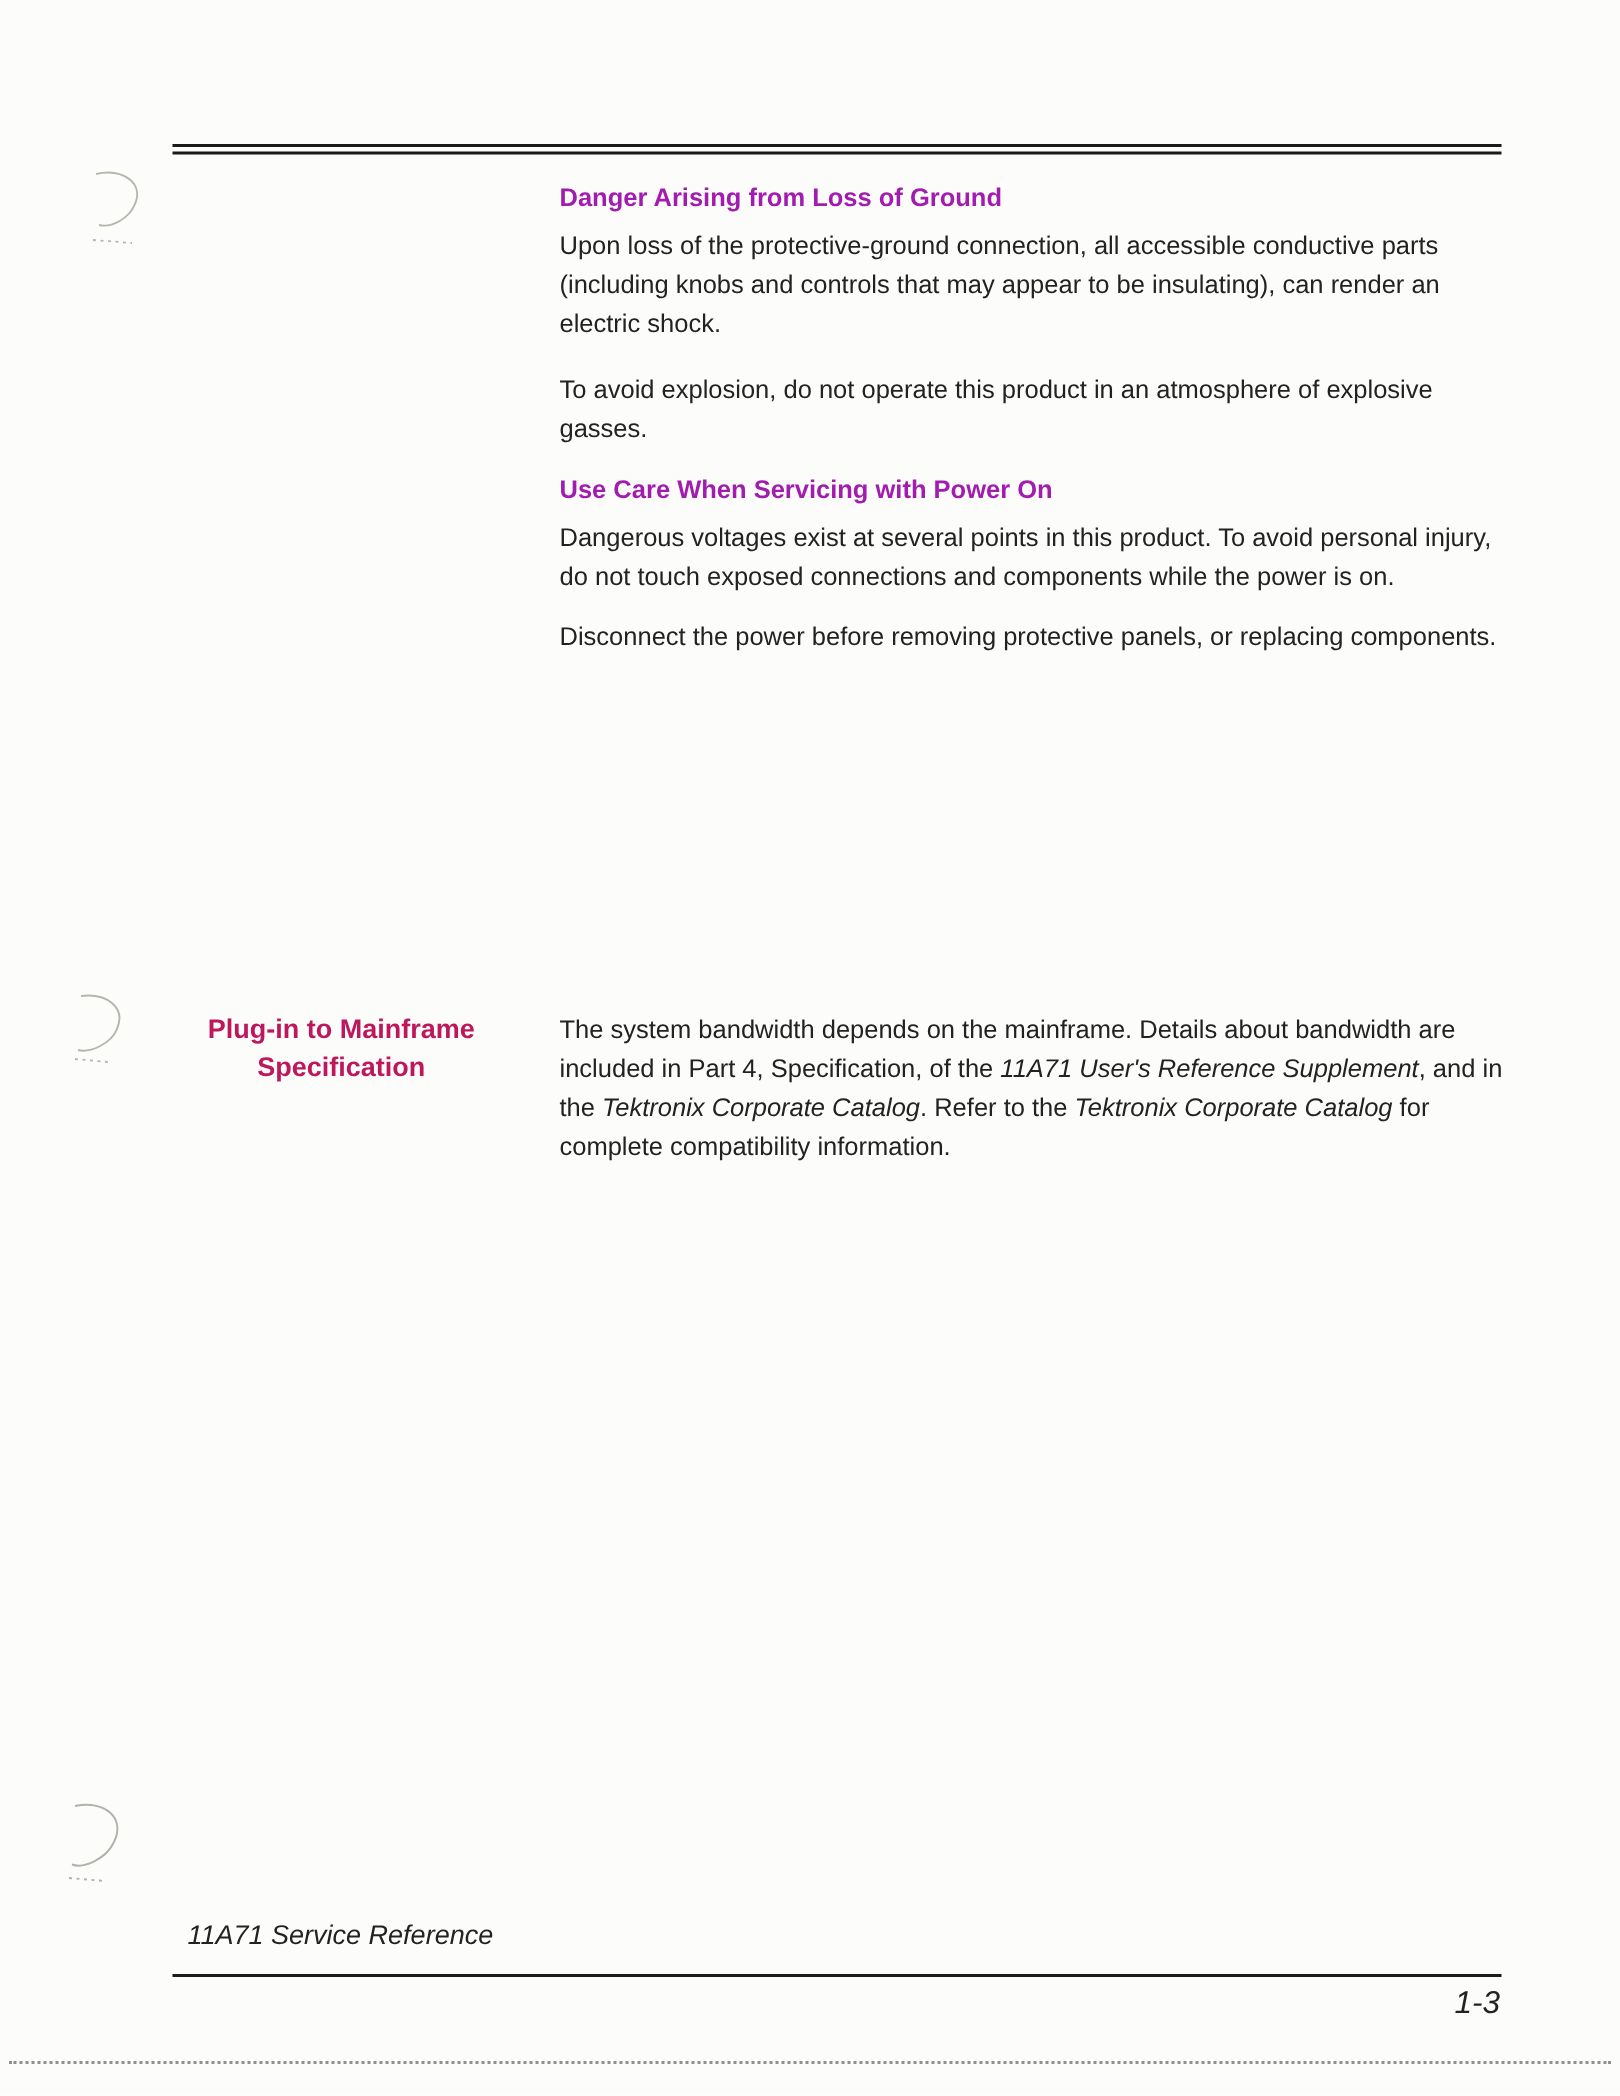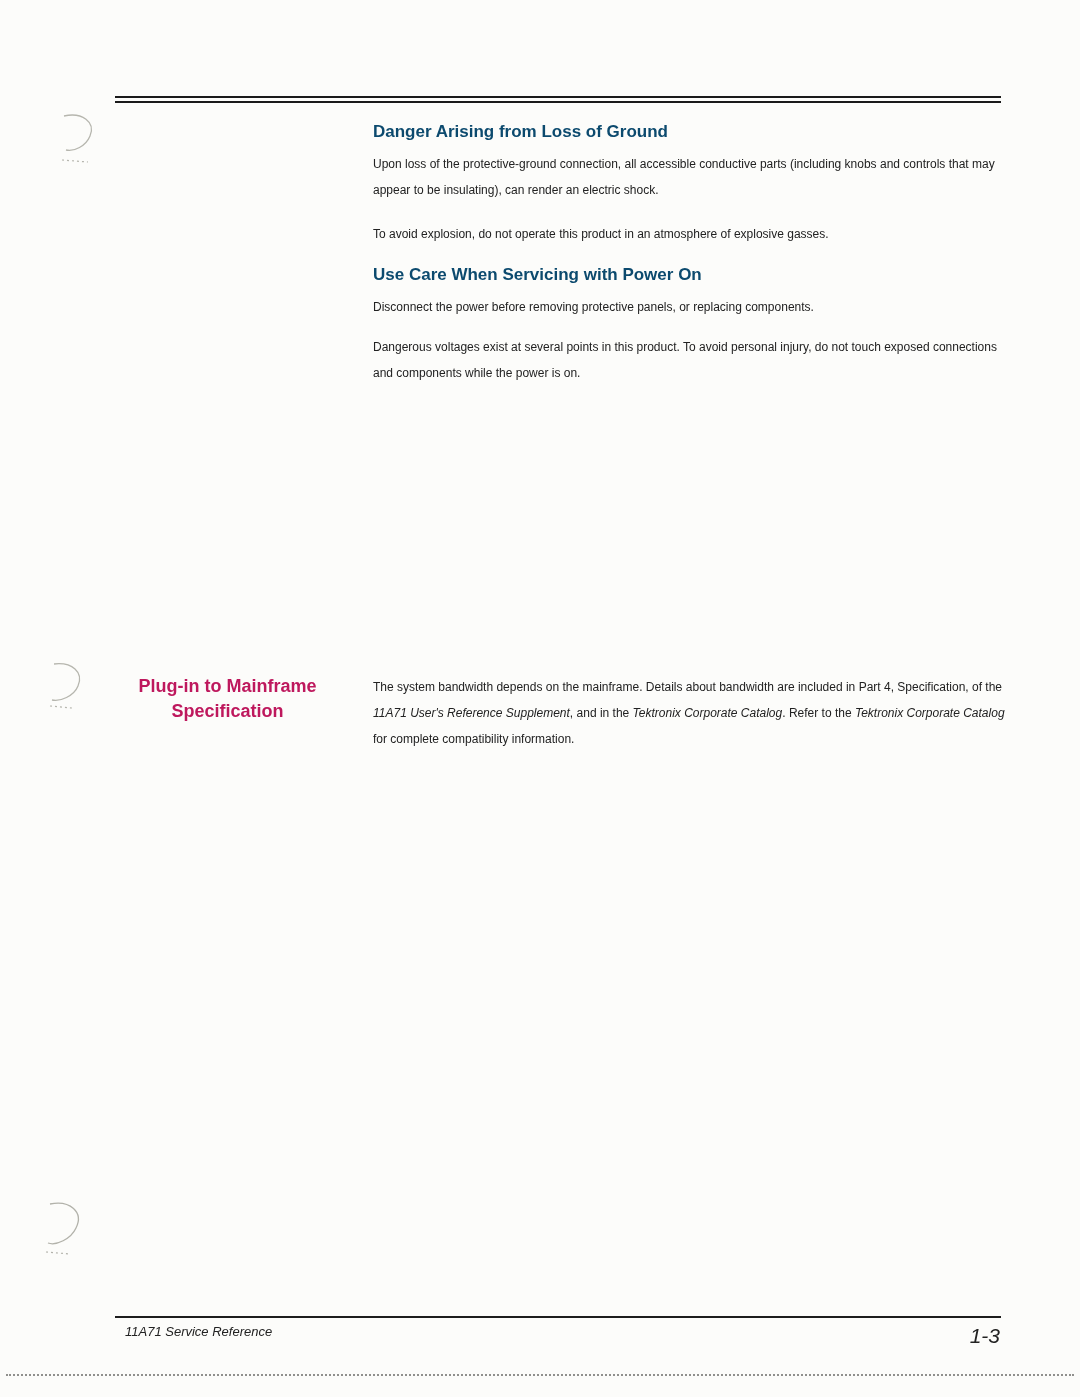--- a/index.html
+++ b/index.html
@@ -35,25 +35,25 @@
     left: 373px;
     top: 122px;
     width: 640px;
   }
   .content section { margin: 0 0 18px 0; }
   .content h3 {
     margin: 0 0 9px 0;
     font-size: 17px;
     line-height: 20px;
     font-weight: 700;
-    color: #0c4a6e;
+    color: #a21caf;
   }
   .content p, .compat p {
     margin: 0 0 14px 0;
-    font-size: 12px;
+    font-size: 17px;
     line-height: 26px;
     color: #222222;
   }
 
   
   .sidebar-heading {
     position: absolute;
     left: 120px;
     top: 674px;
     width: 215px;
@@ -78,22 +78,22 @@
     position: absolute;
     left: 115px;
     top: 1316px;
     width: 886px;
     height: 2px;
     background: #1d1d1d;
   }
   .footer-left {
     position: absolute;
     left: 125px;
-    top: 1324px;
-    font-size: 13px;
+    top: 1280px;
+    font-size: 18px;
     font-style: italic;
     color: #222222;
   }
   .footer-right {
     position: absolute;
     right: 80px;
     top: 1324px;
     font-size: 21px;
     font-style: italic;
     color: #222222;
@@ -143,22 +143,22 @@
       <p>Upon loss of the protective-ground connection, all accessible conductive parts (including knobs and controls that may appear to be insulating), can render an electric shock.</p>
     </section>
 
     <section>
       <p>To avoid explosion, do not operate this product in an atmosphere of explosive gasses.</p>
     </section>
 
 
     <section>
       <h3>Use Care When Servicing with Power On</h3>
+      <p>Dangerous voltages exist at several points in this product. To avoid personal injury, do not touch exposed connections and components while the power is on.</p>
       <p>Disconnect the power before removing protective panels, or replacing components.</p>
-      <p>Dangerous voltages exist at several points in this product. To avoid personal injury, do not touch exposed connections and components while the power is on.</p>
     </section>
 
   </div>
 
   <div class="sidebar-heading">
     <div>Plug-in to Mainframe</div>
     <div>Specification</div>
   </div>
 
   <div class="compat">

